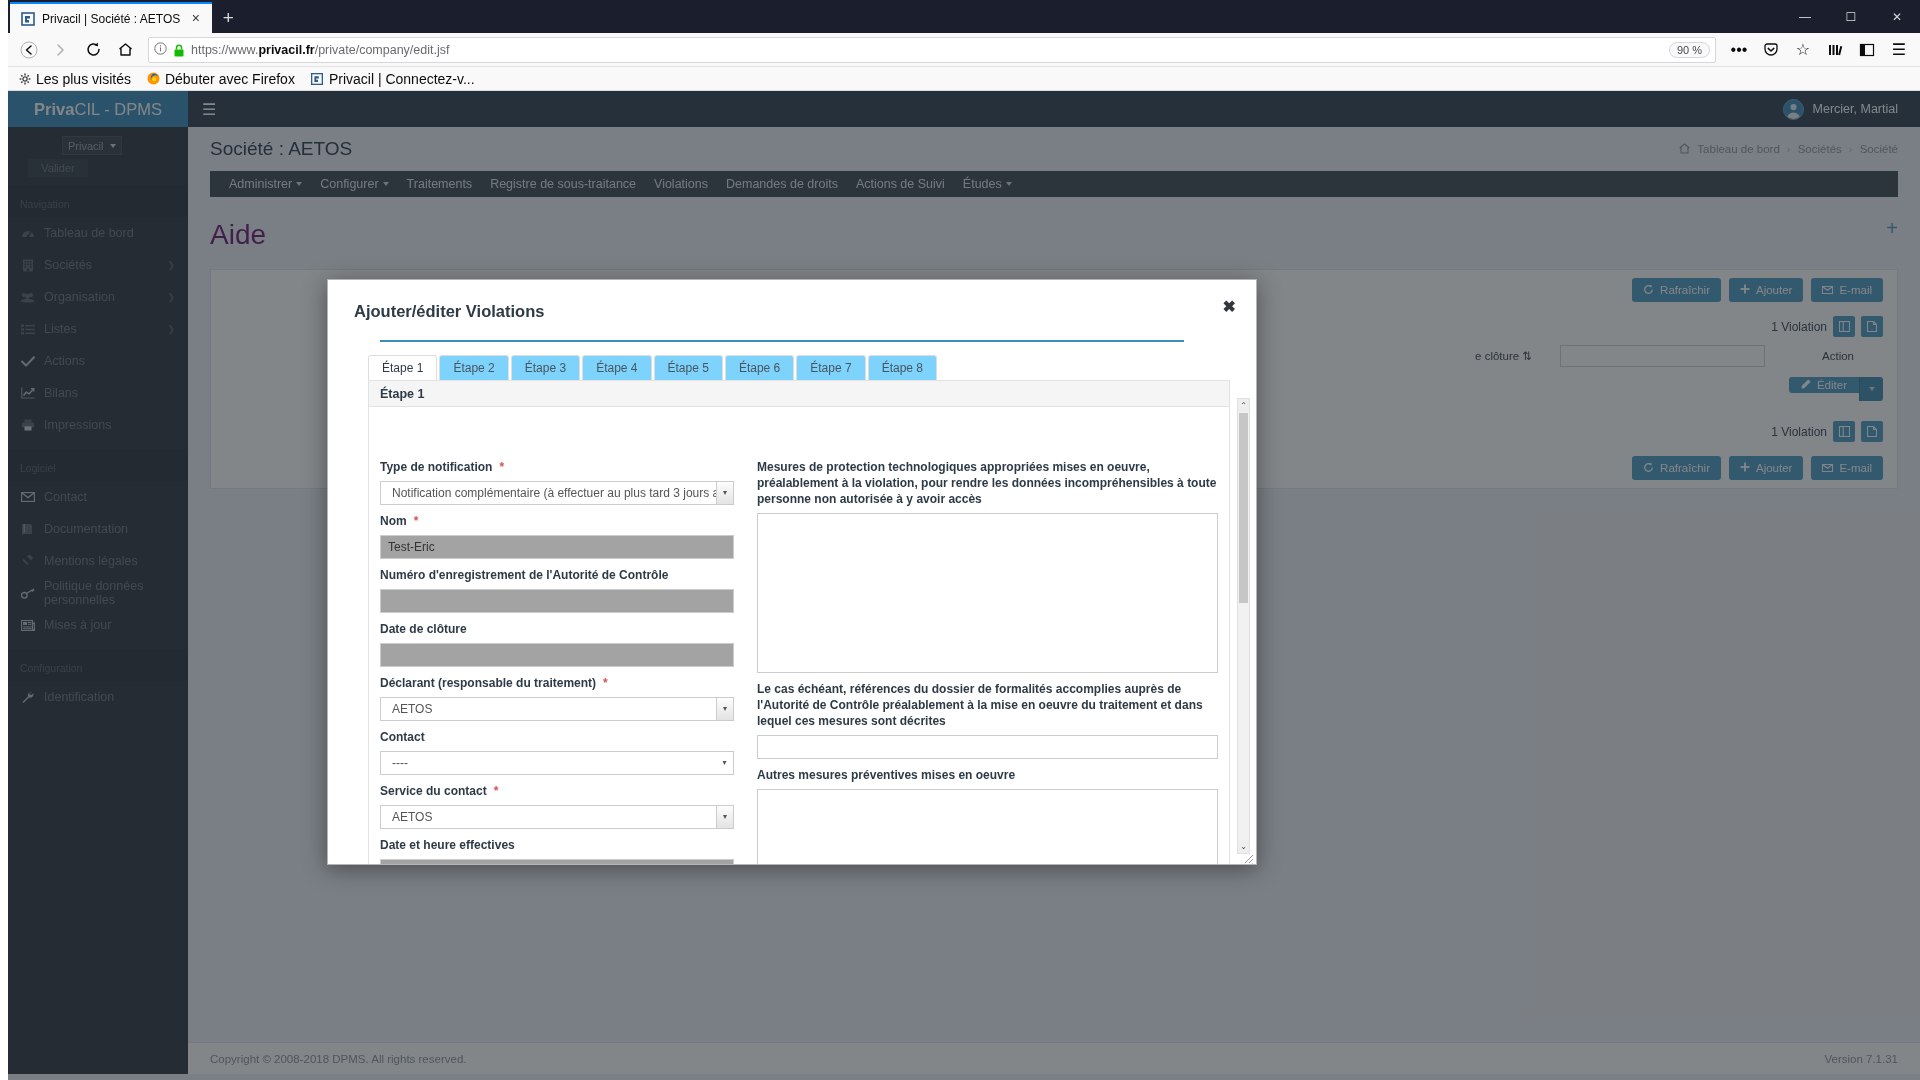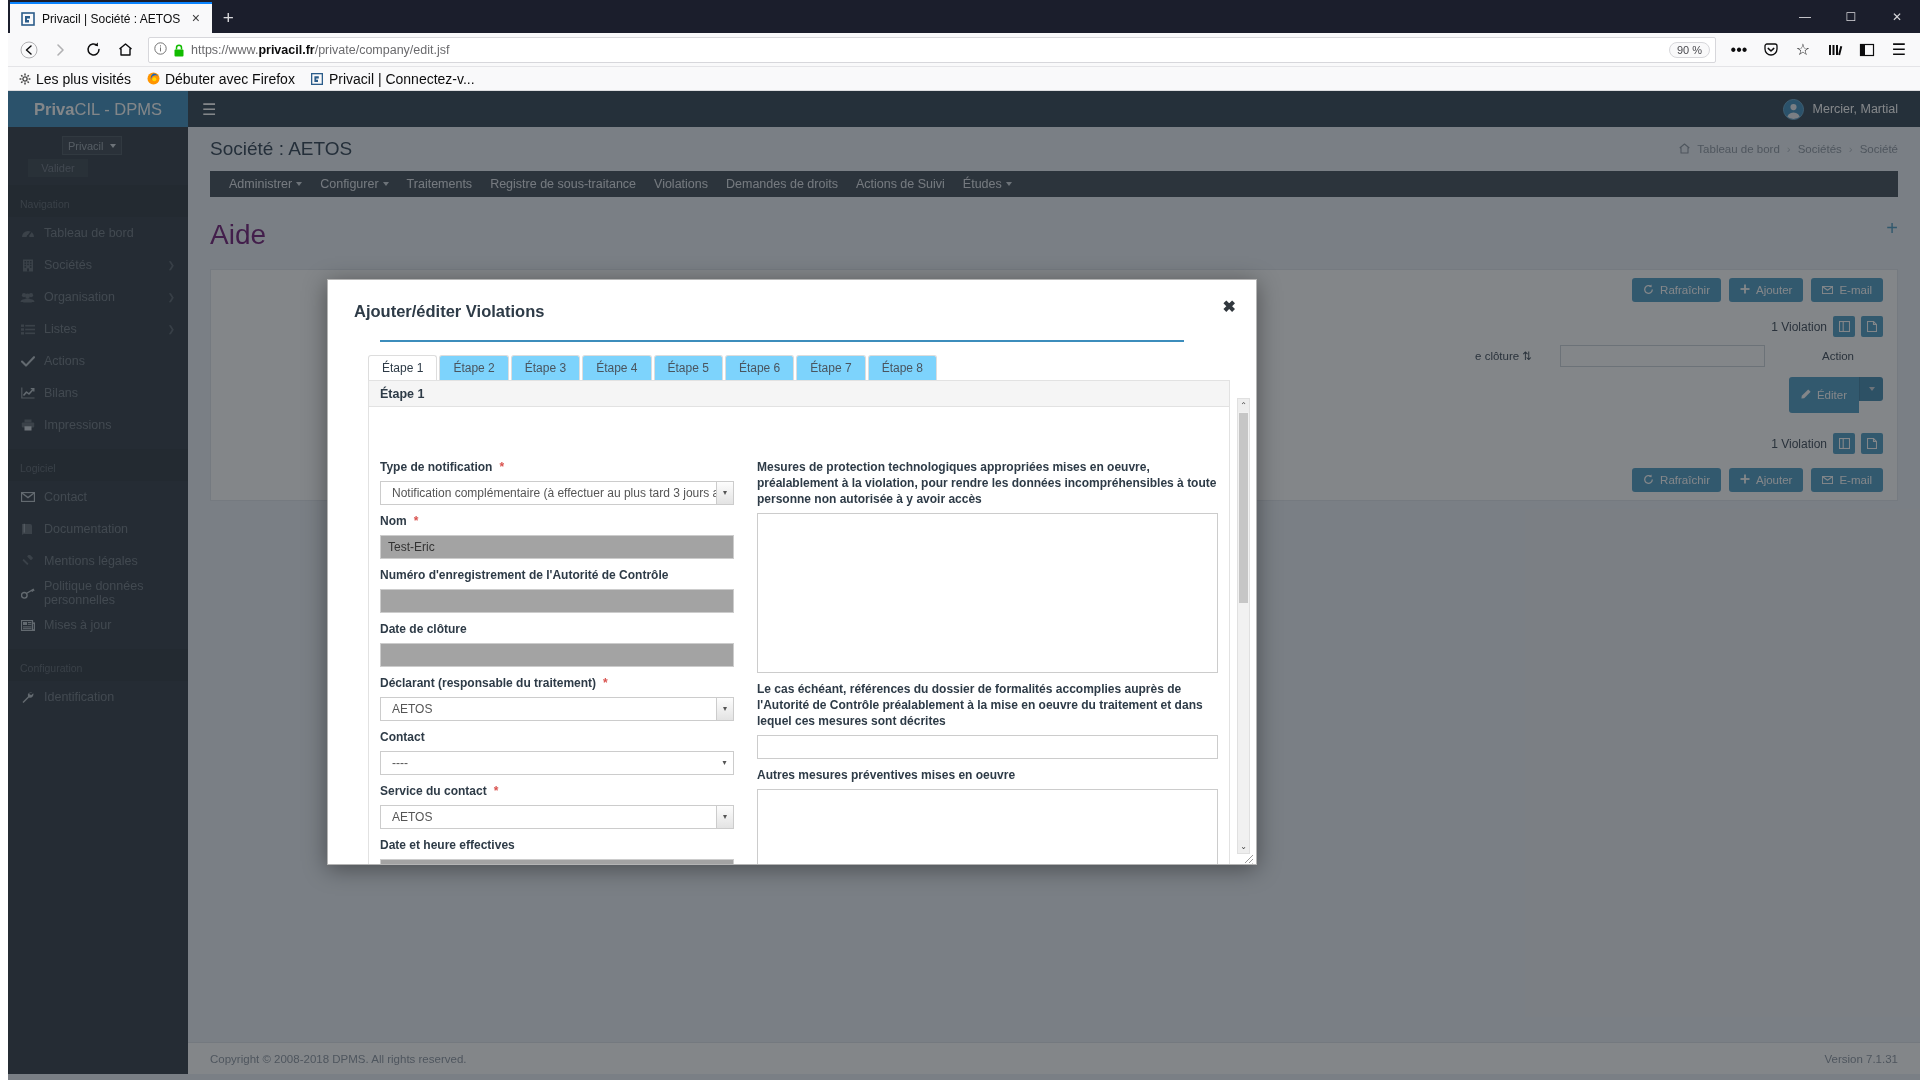--- a/index.html
+++ b/index.html
@@ -190,21 +190,21 @@
   }
   .tbl-head-row {
     display: flex; align-items: center; justify-content: flex-end;
     font-size: 11.5px; color: #3a4654; padding: 0 14px; height: 26px; gap: 28px;
   }
   .search-inline {
     height: 22px; width: 205px; border: 1px solid #ccd2d9; background: #fff;
   }
   .edit-btn-group { display: flex; }
   .btn-edit {
-    background: #4d9bc4; color: #fff; font-size: 11.5px; height: 36px;
+    background: #4d9bc4; color: #fff; font-size: 11.5px; height: 16px;
     padding: 0 12px; display: inline-flex; align-items: center; gap: 6px;
     border-radius: 3px 0 0 3px; cursor: pointer;
   }
   .btn-edit-caret {
     background: #4189b0; color: #fff; height: 24px; width: 24px;
     display: inline-flex; align-items: center; justify-content: center;
     border-radius: 0 3px 3px 0; cursor: pointer; border-left: 1px solid #3d7fa3;
   }
 
   .footer {

